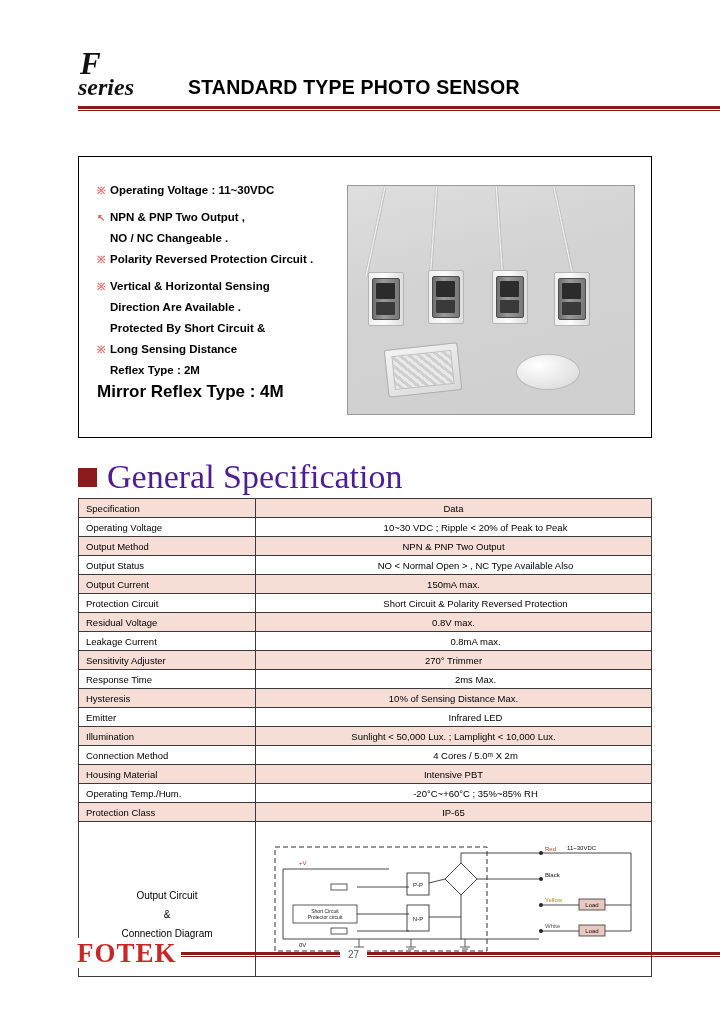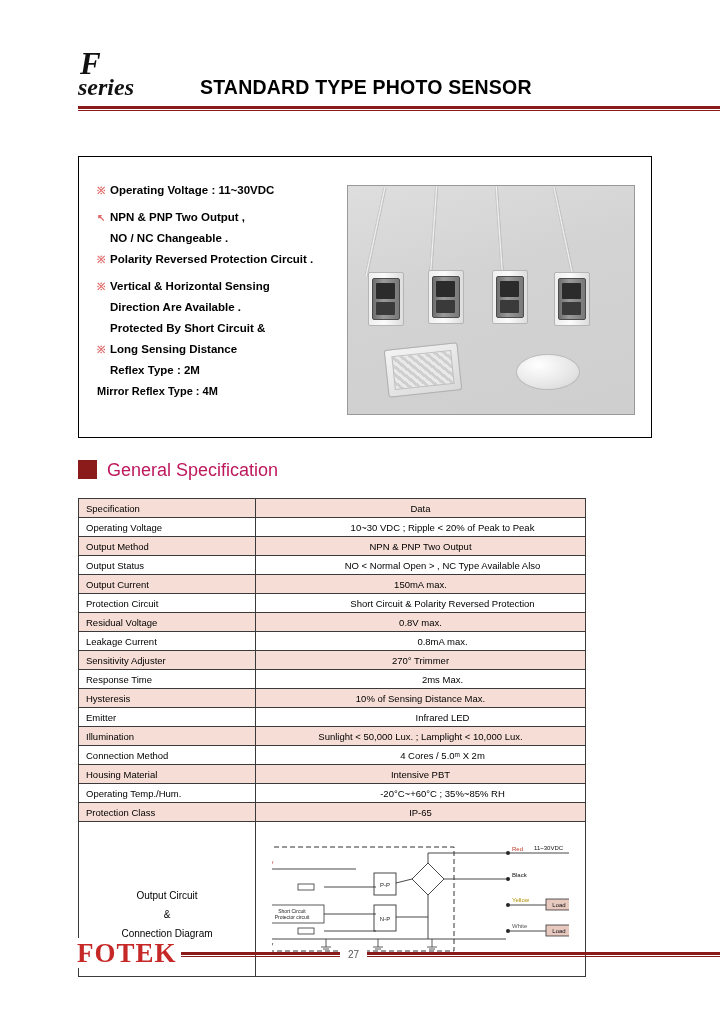--- a/index.html
+++ b/index.html
@@ -44,21 +44,21 @@
     font-family: "Liberation Serif", serif;
     font-weight: bold;
     font-style: italic;
     font-size: 24px;
     color: #111;
     display: block;
     margin-top: -4px;
   }
   .header-title {
     position: absolute;
-    left: 200px;
+    left: 188px;
     top: 76px;
     font-family: "Liberation Sans", sans-serif;
     font-weight: bold;
     font-size: 19.5px;
     letter-spacing: 0.2px;
     color: #000;
     white-space: nowrap;
   }
   .header-rule {
     position: absolute;
@@ -113,21 +113,21 @@
     flex: 1;
   }
   .feat-sub {
     margin-left: 13px;
     font-size: 11.5px;
     font-weight: bold;
     line-height: 15px;
     margin-bottom: 6px;
   }
   .feat-plain {
-    font-size: 11px;
+    font-size: 17px;
     font-weight: bold;
     line-height: 15px;
     margin-bottom: 4px;
     margin-left: 0px;
   }
 
   
   .product-photo {
     position: absolute;
     left: 268px;
@@ -212,32 +212,32 @@
     display: flex;
     align-items: center;
   }
   .section-square {
     width: 19px;
     height: 19px;
     background: #8b1a1a;
     margin-right: 10px;
   }
   .section-title {
-    font-family: Liberation Sans, sans-serif;
-    font-size: 18px;
-    color: #be185d;
+    font-family: Liberation Serif, serif;
+    font-size: 34px;
+    color: #4c1d95;
     line-height: 1;
   }
 
   
   .spec-table {
     position: absolute;
     left: 78px;
     top: 498px;
-    width: 508px;
+    width: 574px;
     border-collapse: collapse;
     font-size: 9.5px;
   }
   .spec-table td {
     border: 1px solid #3a3a3a;
     padding: 2px 4px;
     height: 14px;
     vertical-align: middle;
   }
   .spec-table td.label {

